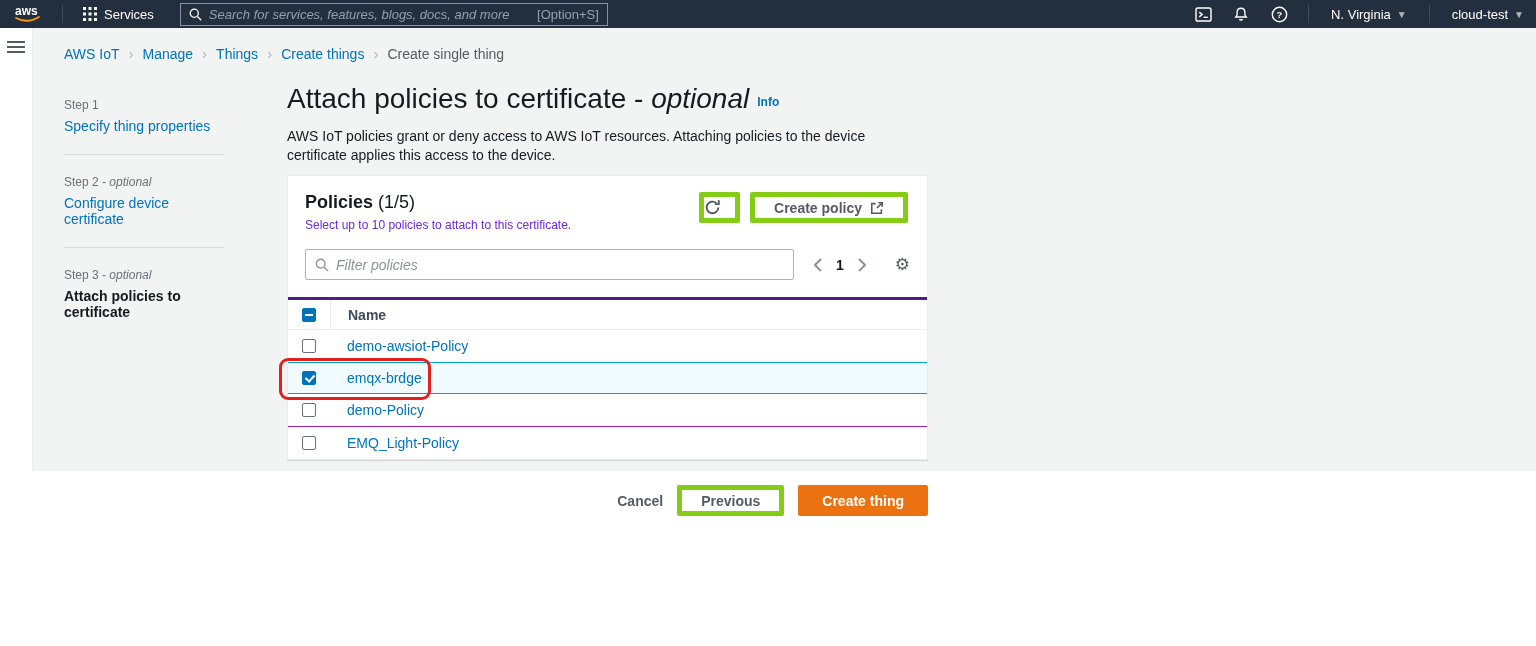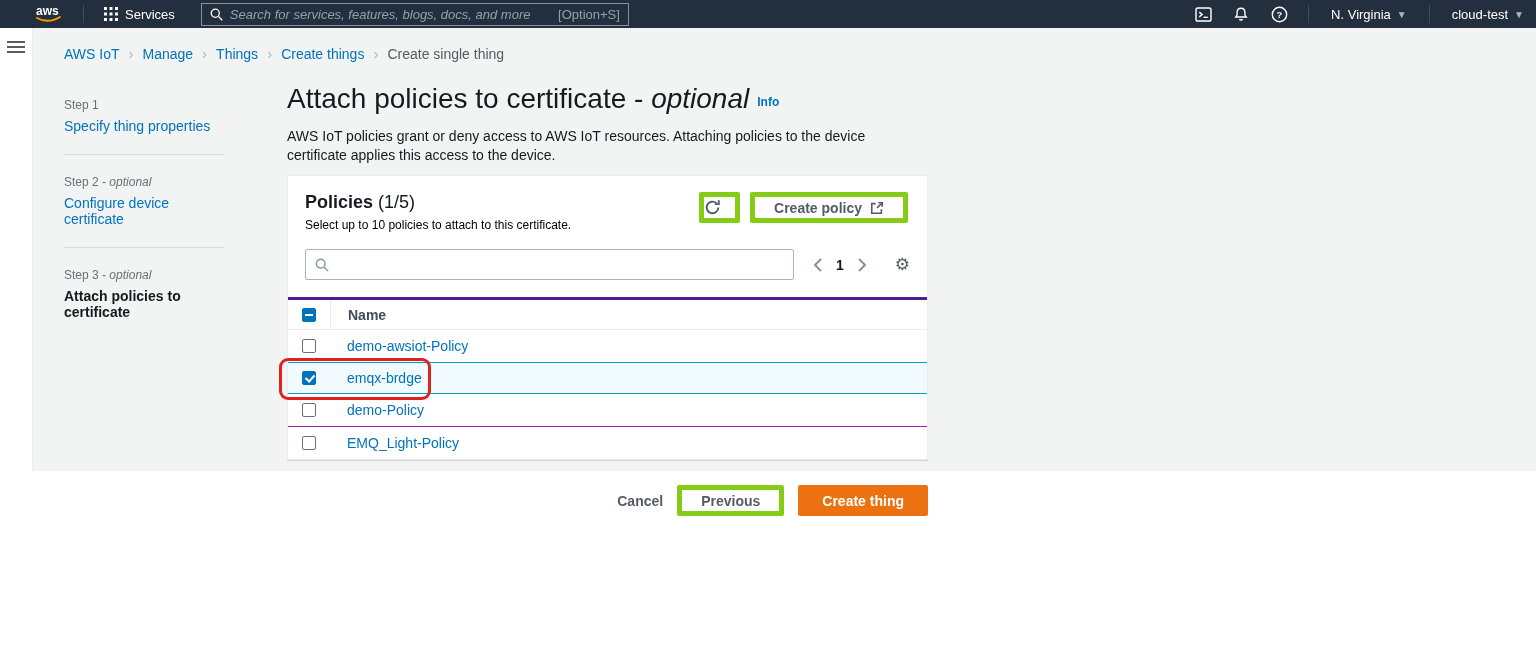--- a/index.html
+++ b/index.html
@@ -1,21 +1,21 @@
 <!DOCTYPE html>
 <html><head>
 <meta charset="utf-8">
 <style>
   * { margin:0; padding:0; box-sizing:border-box; }
   html,body { width:1536px; height:646px; font-family:"Liberation Sans","DejaVu Sans",sans-serif; background:#fff; overflow:hidden; }
 
   
   .topnav { height:28px; background:#232f3e; display:flex; align-items:center; color:#fff; font-size:13px; position:relative; }
   .topnav .vdiv { width:1px; height:18px; background:#414d5c; margin:0 10px; }
-  .logo { display:flex; align-items:center; padding:0 6px 0 31px; cursor:pointer; }
+  .logo { display:flex; align-items:center; padding:0 6px 0 10px; cursor:pointer; }
   .services-btn { display:flex; align-items:center; gap:7px; padding:0 10px; height:28px; cursor:pointer; }
   .services-btn span { font-size:13px; }
   .nav-search { position:relative; width:428px; height:23px; margin-left:16px; background:#232f3e; border:1px solid #87929d; display:flex; align-items:center; padding:0 8px; }
   .nav-search input { flex:1; background:transparent; border:none; outline:none; color:#d5dbdb; font-style:italic; font-size:13px; font-family:inherit; margin-left:7px; }
   .nav-search input::placeholder { color:#95a0ab; }
   .nav-shortcut { color:#95a0ab; font-size:13px; }
   .topnav .spacer { flex:1; }
   .nav-icon-btn { width:38px; height:28px; display:flex; align-items:center; justify-content:center; cursor:pointer; }
   .nav-drop { display:flex; align-items:center; gap:6px; padding:0 12px; height:28px; cursor:pointer; font-size:13px; }
   .caret { font-size:10px; color:#aab7b8; }
@@ -47,21 +47,21 @@
   h1.page-title { font-size:28px; font-weight:500; color:#16191f; line-height:34px; }
   h1.page-title .opt { font-style:italic; }
   .info-link { font-size:12px; font-weight:bold; color:#0073bb; margin-left:8px; vertical-align:2px; cursor:pointer; }
   .page-desc { margin-top:8px; font-size:14px; color:#16191f; line-height:19px; max-width:632px; }
 
   
   .panel { margin-top:10px; background:#fff; border:1px solid #eaeded; border-radius:1px; box-shadow:0 1px 1px rgba(0,28,36,.15); }
   .panel-head { padding:16px 19px 0 17px; display:flex; justify-content:space-between; align-items:flex-start; }
   .panel-title { font-size:18px; color:#16191f; }
   .panel-title b { font-weight:bold; }
-  .panel-sub { font-size:12px; color:#000000; margin-top:5px; }
+  .panel-sub { font-size:12px; color:#6d28d9; margin-top:5px; }
   .head-actions { display:flex; gap:10px; }
   .btn { display:inline-flex; align-items:center; justify-content:space-between; gap:8px; height:31px; border:5px solid #84cc16; border-radius:2px; background:#fff; color:#545b64; font-weight:bold; font-size:14px; padding:0 19px; cursor:pointer; font-family:inherit; }
   .btn.icon-only { width:41px; padding:0; }
   .btn.primary { background:#ec7211; border-color:#ec7211; color:#fff; }
   .btn-text { background:none; border:none; color:#545b64; font-weight:bold; font-size:14px; cursor:pointer; font-family:inherit; }
 
   .filter-row { display:flex; align-items:center; padding:17px 17px 17px 17px; gap:12px; }
   .filter-box { flex:1; height:31px; border:1px solid #aab7b8; border-radius:2px; background:#fff; display:flex; align-items:center; padding:0 9px; }
   .filter-box input { flex:1; border:none; outline:none; font-size:14px; font-style:italic; color:#16191f; font-family:inherit; margin-left:7px; }
   .filter-box input::placeholder { color:#879596; }
@@ -232,20 +232,21 @@
               </button>
             </div>
           </div>
 
           <div class="filter-row">
             <div class="filter-box">
               <svg width="14" height="14" viewBox="0 0 16 16">
                 <circle cx="6.5" cy="6.5" r="5" fill="none" stroke="#879596" stroke-width="1.6"></circle>
                 <line x1="10.5" y1="10.5" x2="15" y2="15" stroke="#879596" stroke-width="1.6"></line>
               </svg>
+              <input type="text" placeholder="Filter policies" style="">
             </div>
             <div class="pager">
               <button class="pg-btn">
                 <svg width="12" height="14" viewBox="0 0 10 14">
                     <path d="M8 1 L 2 7 L 8 13" fill="none" stroke="#879596" stroke-width="2"></path>
                   </svg>
               </button>
               <span class="pg-num">1</span>
               <button class="pg-btn">
                 <svg width="12" height="14" viewBox="0 0 10 14">

